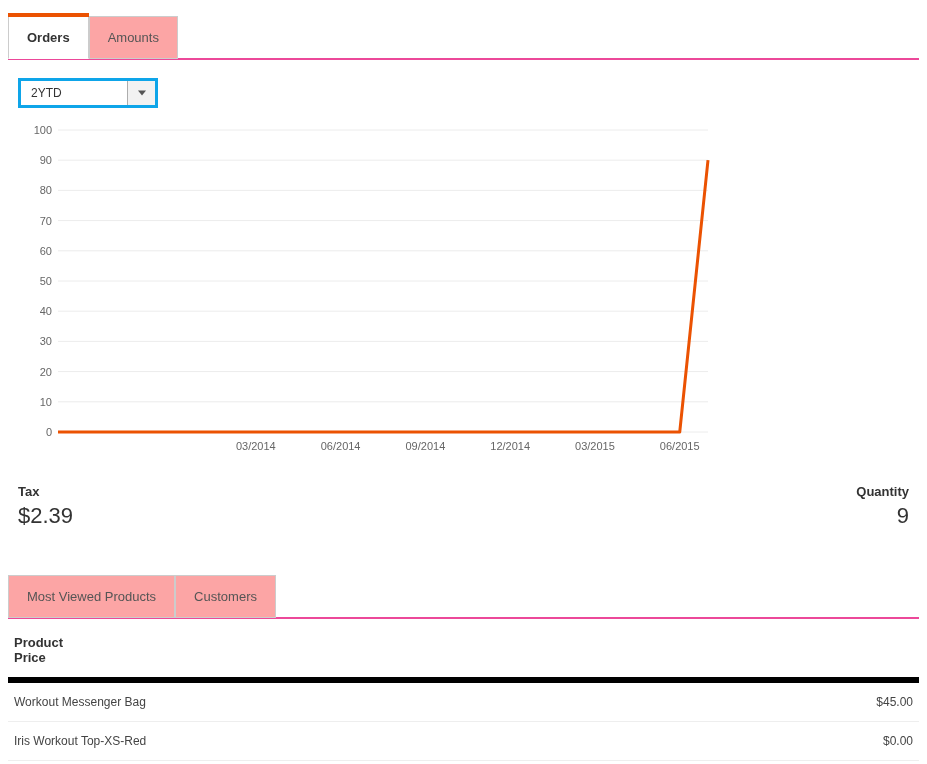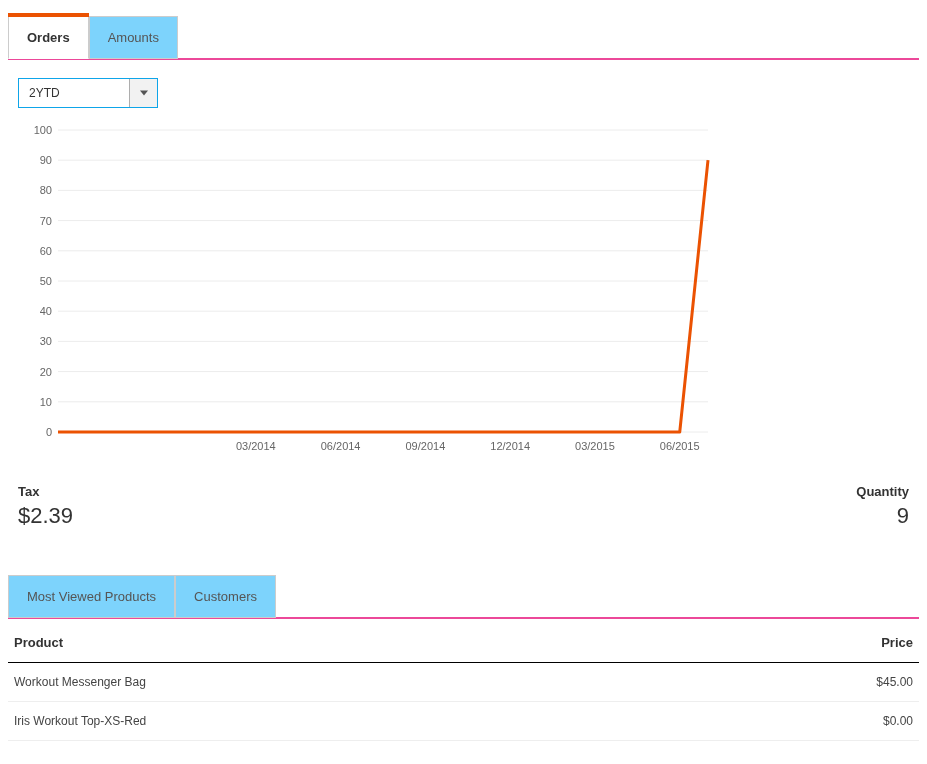--- a/index.html
+++ b/index.html
@@ -11,21 +11,21 @@
     padding: 0 8px;
   }
   .tabs {
     display: flex;
     border-bottom: 2px solid #ec4899;
     margin-top: 16px;
   }
   .tab {
     padding: 13px 18px;
     border: 1px solid #ccc;
-    background: #7dd3fc;
+    background: #fca5a5;
     margin-right: 0;
     margin-bottom: -1px;
     cursor: pointer;
     color: #555;
   }
   .tab.active {
     background: #fff;
     border-bottom: 1px solid #fff;
     position: relative;
     font-weight: 600;
@@ -35,21 +35,21 @@
     content: "";
     position: absolute;
     top: -4px; left: -1px; right: -1px;
     height: 4px;
     background: #eb5202;
   }
   .panel { padding: 18px 10px 0 10px; }
   .dropdown {
     display: flex;
     width: 140px;
-    border: 1px solid #0ea5e9;
+    border: 3px solid #0ea5e9;
     height: 30px;
     align-items: stretch;
   }
   .dropdown-label {
     flex: 1;
     padding: 0 10px;
     display: flex;
     align-items: center;
     font-size: 12px;
     color: #333;
@@ -88,22 +88,23 @@
     font-size: 22px;
     font-weight: 400;
   }
   .summary .revenue .value { color: #eb5202; font-weight: 400; }
   .table-head {
     display: flex;
     justify-content: space-between;
     padding: 12px 6px;
     font-weight: 700;
     font-size: 13px;
-    border-bottom: 1px solid #000000;
+    border-bottom: 6px solid #000000;
     margin-top: 4px;
+    flex-direction: column;
   }
   .table-row {
     display: flex;
     justify-content: space-between;
     padding: 12px 6px;
     font-size: 12px;
     color: #444;
     border-bottom: 1px solid #eee;
   }
 </style>

